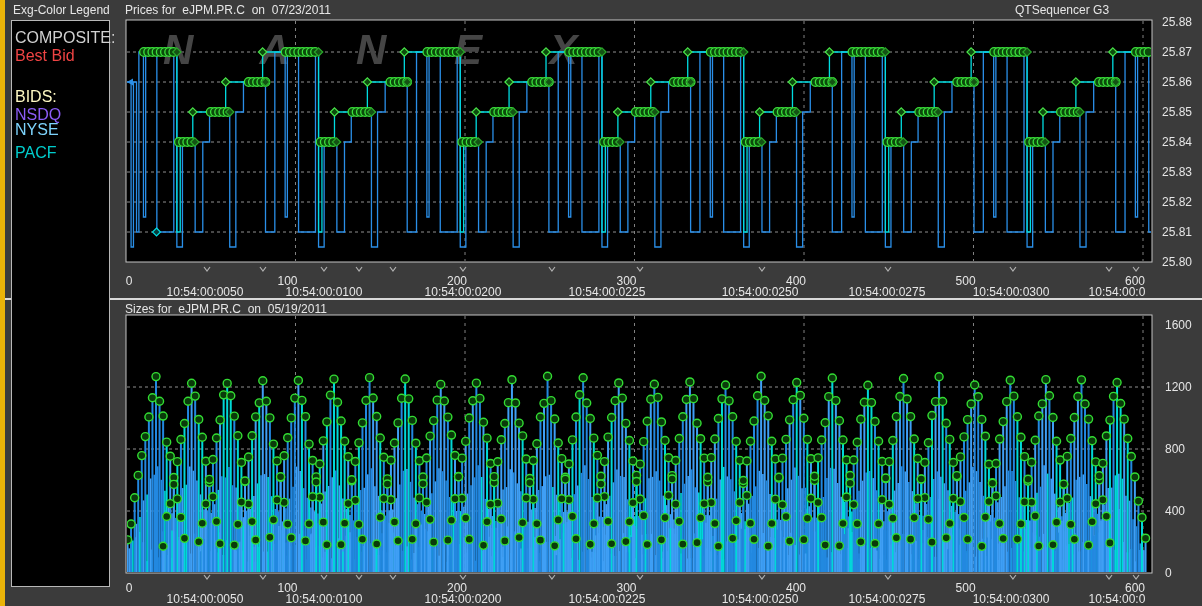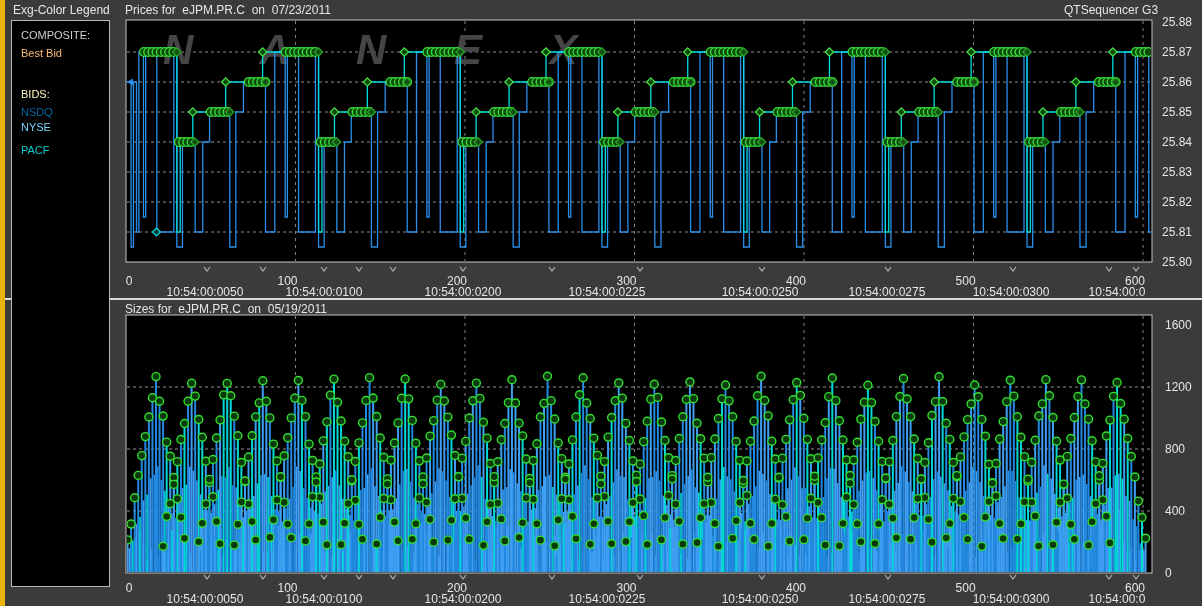--- a/index.html
+++ b/index.html
@@ -1,38 +1,38 @@
 <!DOCTYPE html>
 <html><head>
 <meta charset="utf-8">
 <style>
   html,body{margin:0;padding:0;background:#2b2b2b;}
   .window{position:relative;width:1202px;height:606px;background:#3b3b3b;overflow:hidden;
           font-family:"Liberation Sans",sans-serif;border-left:5px solid #eab308;text-decoration:underline;}
   .hdr{position:absolute;top:3px;font-size:12px;color:#e6e6e6;white-space:pre;z-index:3;}
   .legend-panel{position:absolute;left:6px;top:20px;width:97px;height:565px;background:#000;
                 border:1px solid #b8b8b8;z-index:3;}
-  .li{position:absolute;left:9px;font-size:11px;white-space:pre;}
+  .li{position:absolute;left:3px;font-size:16px;white-space:pre;}
   .separator{position:absolute;left:0;top:298px;width:1202px;height:2px;background:#d9d9d9;z-index:2;}
   svg{position:absolute;left:0;top:0;z-index:1;}
   svg text{font-family:"Liberation Sans",sans-serif;}
 </style>
 </head>
 <body>
 
 <div class="window">
   <div class="hdr" style="left:8px">Exg-Color Legend</div>
   <div class="hdr" style="left:120px">Prices for  eJPM.PR.C  on  07/23/2011</div>
-  <div class="hdr" style="left:1059px">QTSequencer G3</div>
+  <div class="hdr" style="left:1010px">QTSequencer G3</div>
 
   <div class="legend-panel">
     <div class="li" style="top: 8px; color: rgb(208, 208, 208);">COMPOSITE:</div>
-    <div class="li" style="top: 26px; color: #fdba74; text-align: right;">Best Bid</div>
+    <div class="li" style="top: 26px; color: #ef4444; text-align: right;">Best Bid</div>
     <div class="li" style="top: 67px; color: #fef9c3;">BIDS:</div>
-    <div class="li" style="top: 85px; color: #0369a1;">NSDQ</div>
+    <div class="li" style="top: 85px; color: #8b5cf6;">NSDQ</div>
     <div class="li" style="top: 100px; color: #7dd3fc;">NYSE</div>
     <div class="li" style="top: 115px; color: rgb(0, 204, 204); margin-top: 8px;">PACF</div>
   </div>
 
   <div class="separator"></div>
   <div class="hdr" style="left:120px;top:302px">Sizes for  eJPM.PR.C  on  05/19/2011</div>
 
   <svg id="charts" width="1202" height="606">
       <g>
         <rect x="121" y="20" width="1026" height="242" fill="#000" stroke="#c4c4c4" stroke-width="1"></rect>

